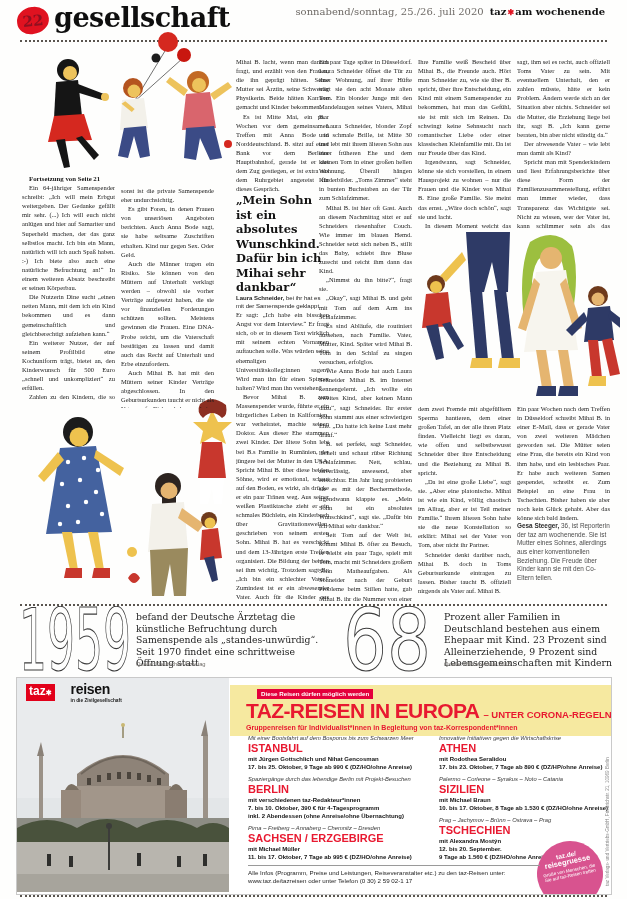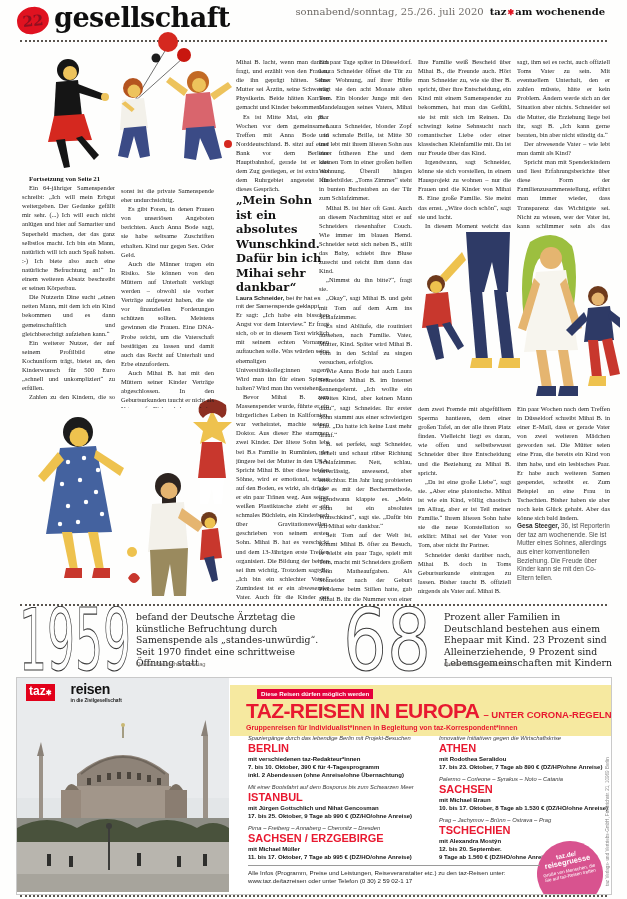--- a/index.html
+++ b/index.html
@@ -320,49 +320,49 @@
 
     <div class="ad-yellow">
       <div class="ad-pill">Diese Reisen dürfen möglich werden</div>
       <div class="ad-headline"><span>TAZ-REISEN IN EUROPA</span><span class="suffix">– UNTER CORONA-REGELN</span></div>
       <div class="ad-subhead">Gruppenreisen für Individualist*innen in Begleitung von taz-Korrespondent*innen</div>
     </div>
 
     <div class="ad-listings">
       <div class="trip-col">
         <div class="trip">
+          <div class="trip-tagline">Mit einer Bootsfahrt auf dem Bosporus bis zum Schwarzen Meer</div>
+          <div class="trip-city">ISTANBUL</div>
+          <div class="trip-guide">mit Jürgen Gottschlich und Nihat Gencosman</div>
+          <div class="trip-detail">17. bis 25. Oktober, 9 Tage ab 990 € (DZ/HO/ohne Anreise)</div>
+        </div>
+        <div class="trip">
           <div class="trip-tagline">Spaziergänge durch das lebendige Berlin mit Projekt-Besuchen</div>
           <div class="trip-city">BERLIN</div>
           <div class="trip-guide">mit verschiedenen taz-Redakteur*innen</div>
           <div class="trip-detail">7. bis 10. Oktober, 390 € für 4-Tagesprogramm</div>
           <div class="trip-detail">inkl. 2 Abendessen (ohne Anreise/ohne Übernachtung)</div>
         </div>
         <div class="trip">
-          <div class="trip-tagline">Mit einer Bootsfahrt auf dem Bosporus bis zum Schwarzen Meer</div>
-          <div class="trip-city">ISTANBUL</div>
-          <div class="trip-guide">mit Jürgen Gottschlich und Nihat Gencosman</div>
-          <div class="trip-detail">17. bis 25. Oktober, 9 Tage ab 990 € (DZ/HO/ohne Anreise)</div>
-        </div>
-        <div class="trip">
           <div class="trip-tagline">Pirna – Freiberg – Annaberg – Chemnitz – Dresden</div>
           <div class="trip-city">SACHSEN / ERZGEBIRGE</div>
           <div class="trip-guide">mit Michael Müller</div>
           <div class="trip-detail">11. bis 17. Oktober, 7 Tage ab 995 € (DZ/HO/ohne Anreise)</div>
         </div>
       </div>
       <div class="trip-col" style="width:176px;">
         <div class="trip">
           <div class="trip-tagline">Innovative Initiativen gegen die Wirtschaftskrise</div>
           <div class="trip-city">ATHEN</div>
           <div class="trip-guide">mit Rodothea Seralidou</div>
           <div class="trip-detail">17. bis 23. Oktober, 7 Tage ab 890 € (DZ/HP/ohne Anreise)</div>
         </div>
         <div class="trip">
           <div class="trip-tagline">Palermo – Corleone – Syrakus – Noto – Catania</div>
-          <div class="trip-city">SACHSEN</div>
+          <div class="trip-city">SIZILIEN</div>
           <div class="trip-guide">mit Michael Braun</div>
           <div class="trip-detail">10. bis 17. Oktober, 8 Tage ab 1.530 € (DZ/HO/ohne Anreise)</div>
         </div>
         <div class="trip">
           <div class="trip-tagline">Prag – Jachymov – Brünn – Ostrava – Prag</div>
           <div class="trip-city">TSCHECHIEN</div>
           <div class="trip-guide">mit Alexandra Mostýn</div>
           <div class="trip-detail">12. bis 20. September.</div>
           <div class="trip-detail">9 Tage ab 1.560 € (DZ/HO/ohne Anreise)</div>
         </div>

